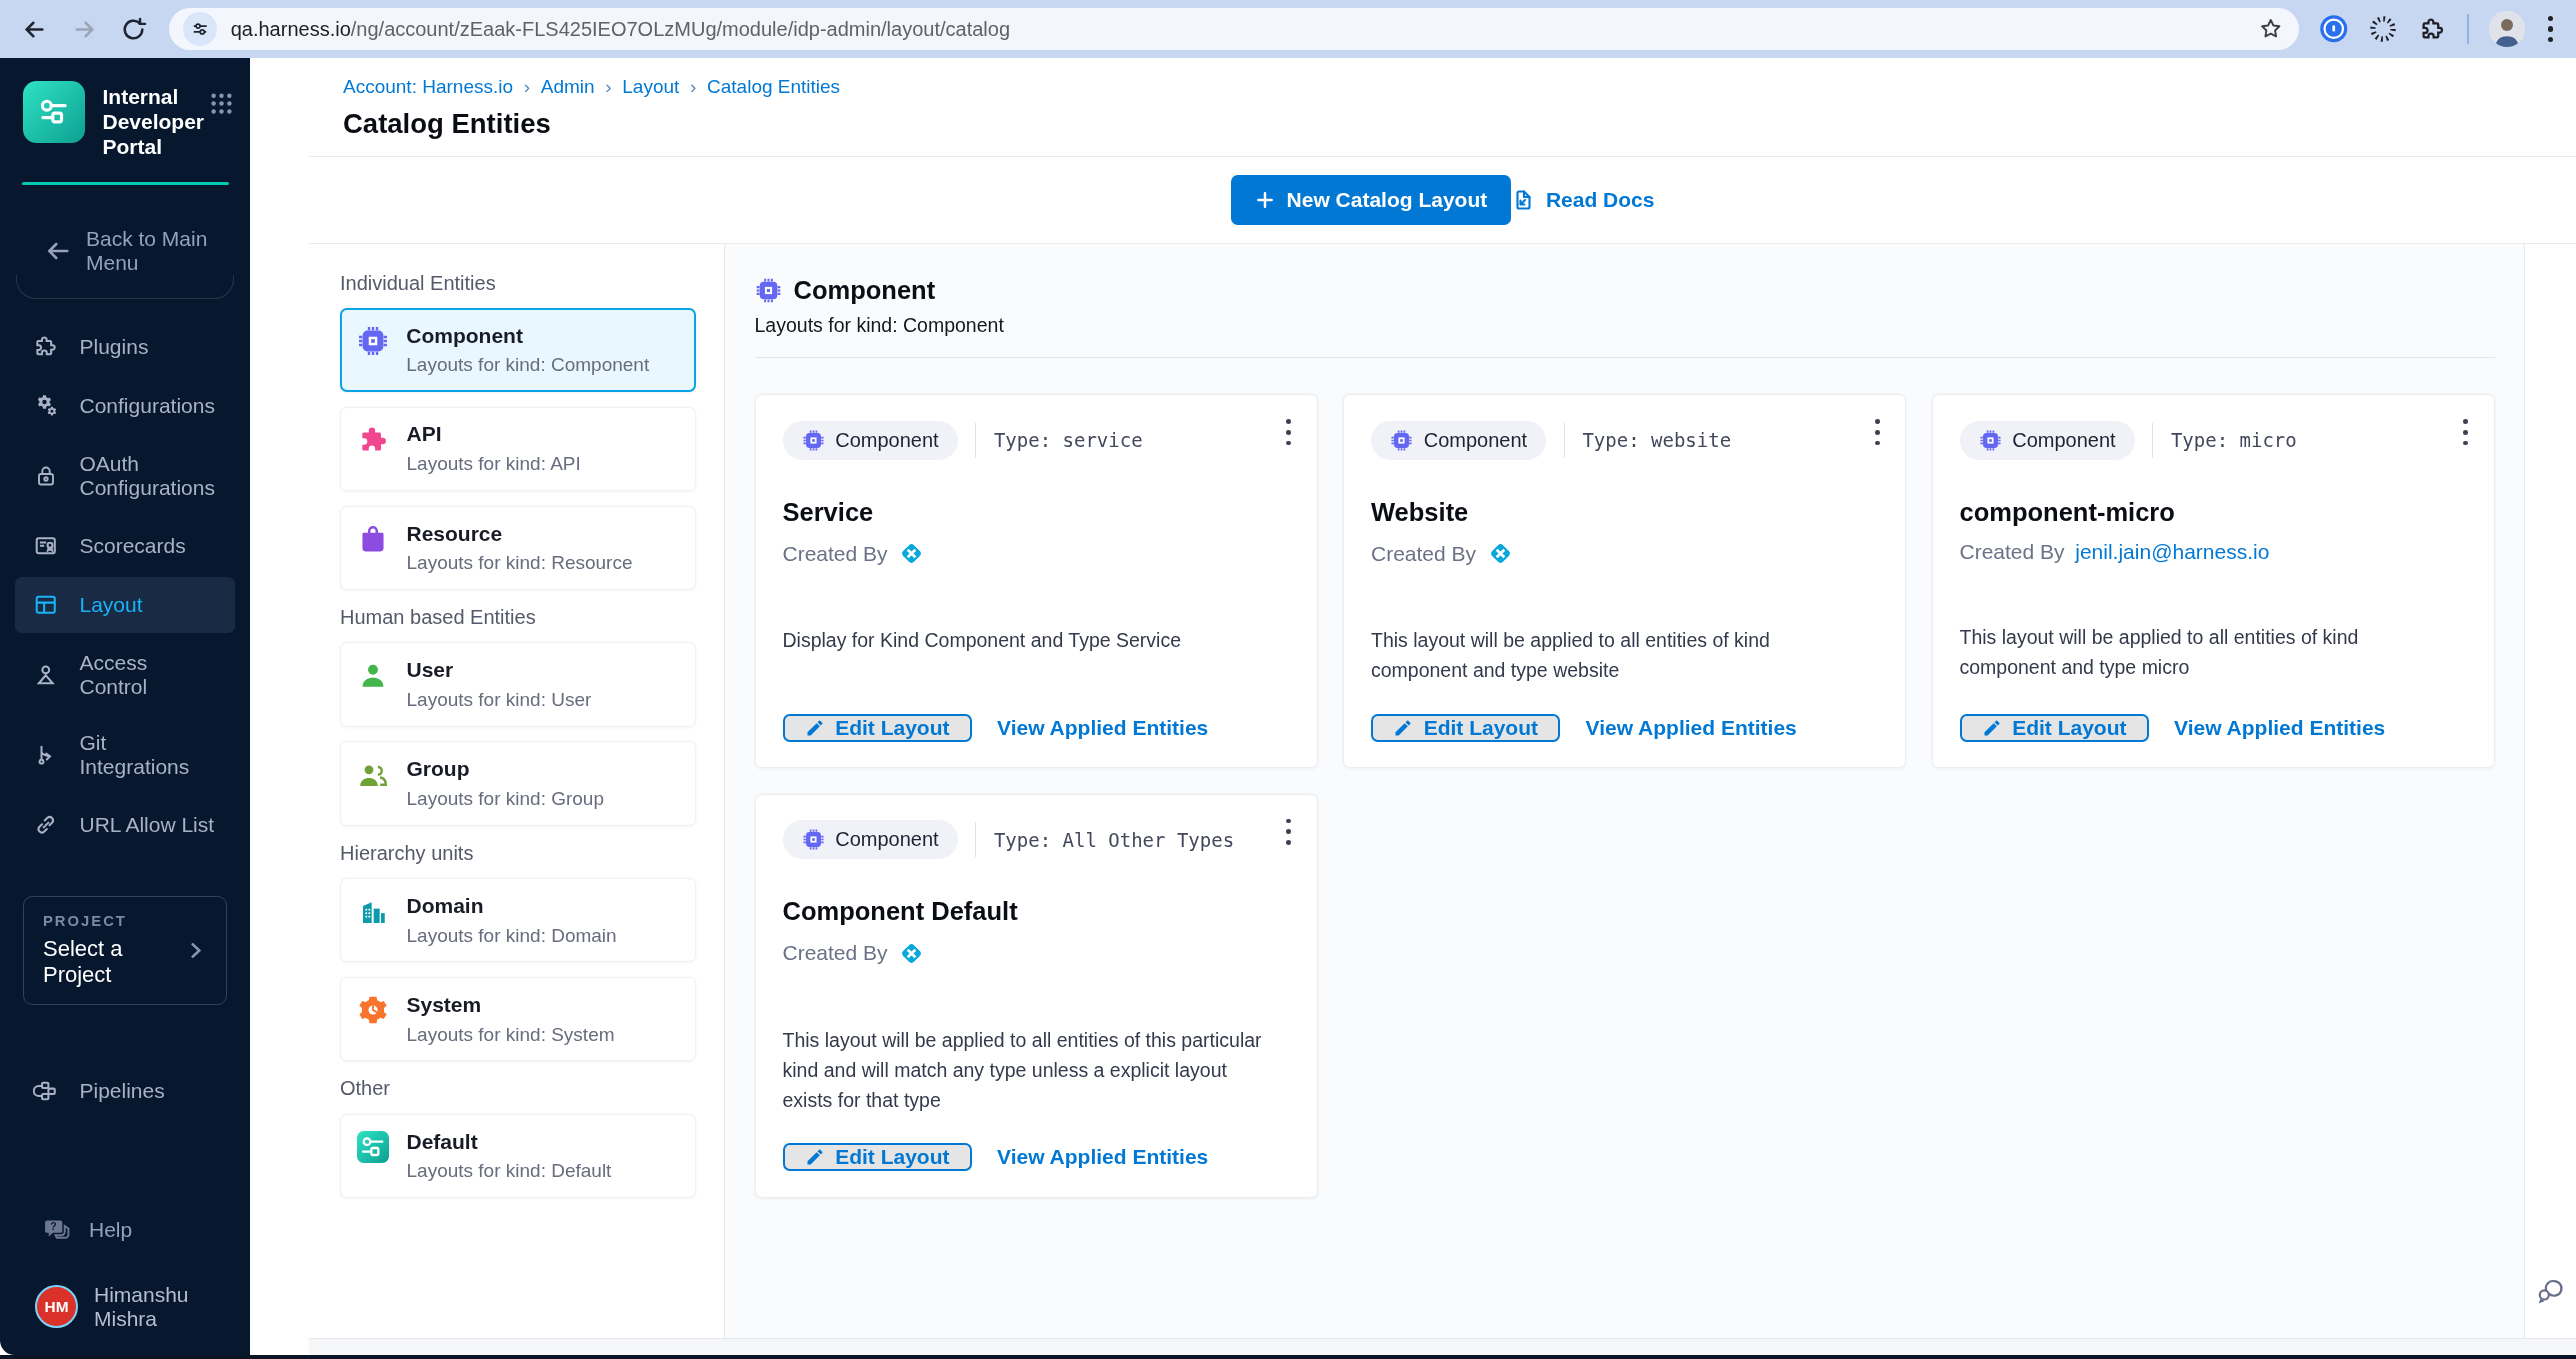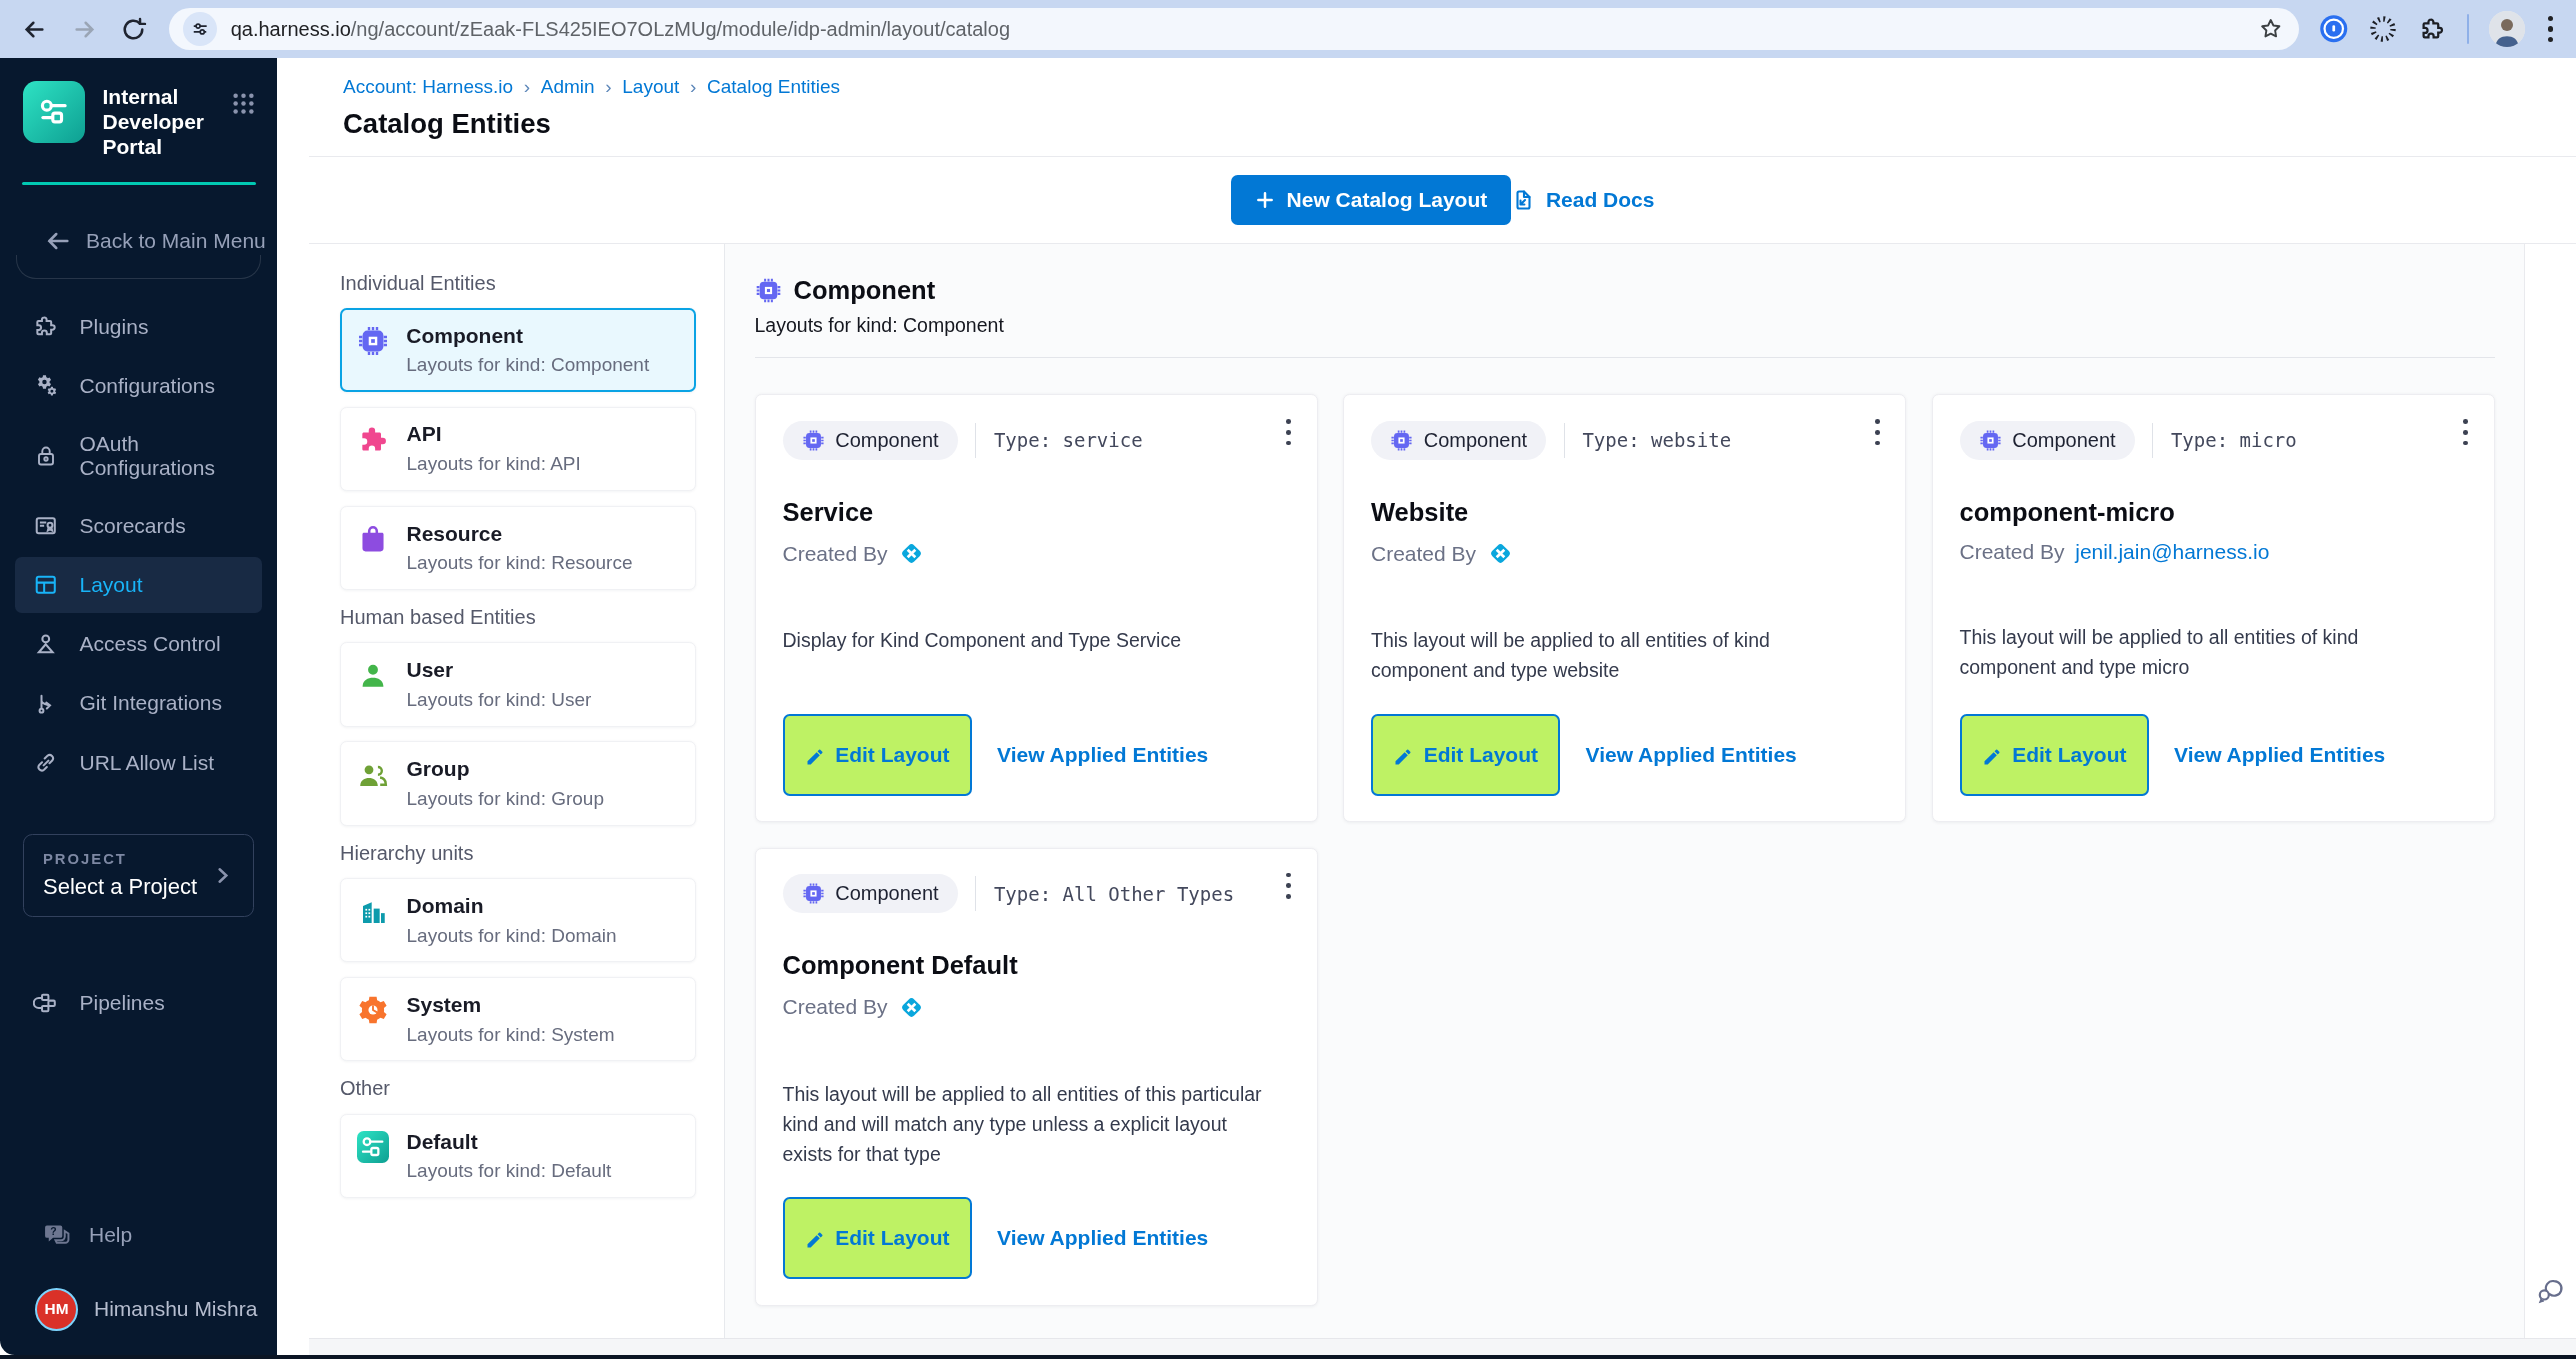--- a/index.html
+++ b/index.html
@@ -16,21 +16,21 @@
   .tune-wrap{width:34px;height:34px;border-radius:50%;background:#d9e5f8;display:flex;align-items:center;justify-content:center;flex:none}
   .url{font-size:20px;white-space:nowrap;overflow:hidden;flex:1}
   .url .host{color:#202124}
   .url .path{color:#5f6368}
   .vline{width:2px;height:29.5px;background:#8fb0e8;border-radius:1.3px;flex:none}
   .avatar-photo{width:36px;height:36px;border-radius:50%;background:#e6e9ee;overflow:hidden;flex:none}
   .kebab-v{display:flex;flex-direction:column;gap:5.4px;align-items:center;padding:2.7px}
   .kebab-v i{width:5.4px;height:5.4px;border-radius:50%;background:#202124}
 
   
-  .sidebar{position:absolute;top:58px;left:0;width:277px;bottom:5.4px;background:#07182e;
+  .sidebar{position:absolute;top:58px;left:0;width:250px;bottom:5.4px;background:#07182e;
            color:#a9b1c6;box-sizing:border-box;border-bottom-left-radius:14.8px}
   .logo-row{display:flex;align-items:flex-start;padding:23px 20px 14.8px 23px}
   .logo-sq{width:62px;height:62px;border-radius:13.4px;background:linear-gradient(135deg,#2ee3c4 0%,#0e9f92 100%);
            display:flex;align-items:center;justify-content:center;flex:none}
   .product-title{font-size:21px;line-height:1.18;font-weight:700;color:#fff;margin:4px 0 0 17.5px;flex:1}
   .grid-dots{margin-left:4px;margin-top:9.4px}
   .teal-rule{height:3.4px;background:#01c9b2;margin:8px 21.5px 0;border-radius:2px}
   .back-row{display:flex;align-items:center;gap:14px;padding:42px 0 0 44px;font-size:21px;color:#96a0b8;cursor:pointer}
   .back-sep{height:23px;border:1.3px solid rgba(255,255,255,.13);border-top:none;border-radius:0 0 20px 20px;margin:0 16px}
   .nav{padding:19px 15px 0}
@@ -91,22 +91,22 @@
          padding:8px 19px;font-size:20px;color:#1e2232}
   .vsep{width:1.3px;height:35px;background:#dfe2e8;flex:none}
   .type-label{font-family:"DejaVu Sans Mono",monospace;font-size:19px;color:#43485c;white-space:nowrap}
   .kebab{position:absolute;top:20px;right:21.5px;display:flex;flex-direction:column;gap:6px;cursor:pointer;padding:4px}
   .kebab i{width:4.7px;height:4.7px;border-radius:50%;background:#3c4152}
   .card-title{font-size:25.5px;font-weight:800;color:#0b0d14;margin-top:38px}
   .created{display:flex;align-items:center;gap:10.7px;margin-top:13.4px;font-size:21px;color:#6b7186}
   .created-link{color:#0278d5;cursor:pointer}
   .card-desc{font-size:19.5px;color:#343a4c;line-height:1.55;margin-top:58px;padding-right:13.4px}
   .card-actions{margin-top:auto;display:flex;align-items:center;gap:25.5px;padding-top:28px}
-  .btn-outline{display:flex;align-items:flex-end;gap:10.7px;border:2px solid #0278d5;color:#0278d5;background:#bef264;
-               border-radius:6.7px;padding:27px 20px;font-size:21px;font-weight:700;cursor:pointer;font-family:inherit}
+  .btn-outline{display:flex;align-items:center;gap:10.7px;border:2px solid #0278d5;color:#0278d5;background:#e5e5e5;
+               border-radius:6.7px;padding:0 20px;font-size:21px;font-weight:700;cursor:pointer;font-family:inherit}
   .link-action{color:#0278d5;font-size:21px;font-weight:700;cursor:pointer;white-space:nowrap}
 
   .right-strip{width:51px;flex:none;background:#fff;position:relative}
   .chat-fab{position:absolute;bottom:31px;right:8px;cursor:pointer}
 
   .status-strip{height:16px;background:#f5f6f8;border-top:0.7px solid #e6e7eb}
   .bottom-bar{position:absolute;left:0;right:0;bottom:0;height:5.4px;background:#0b1524}
 </style>
 </head>
 <body>

